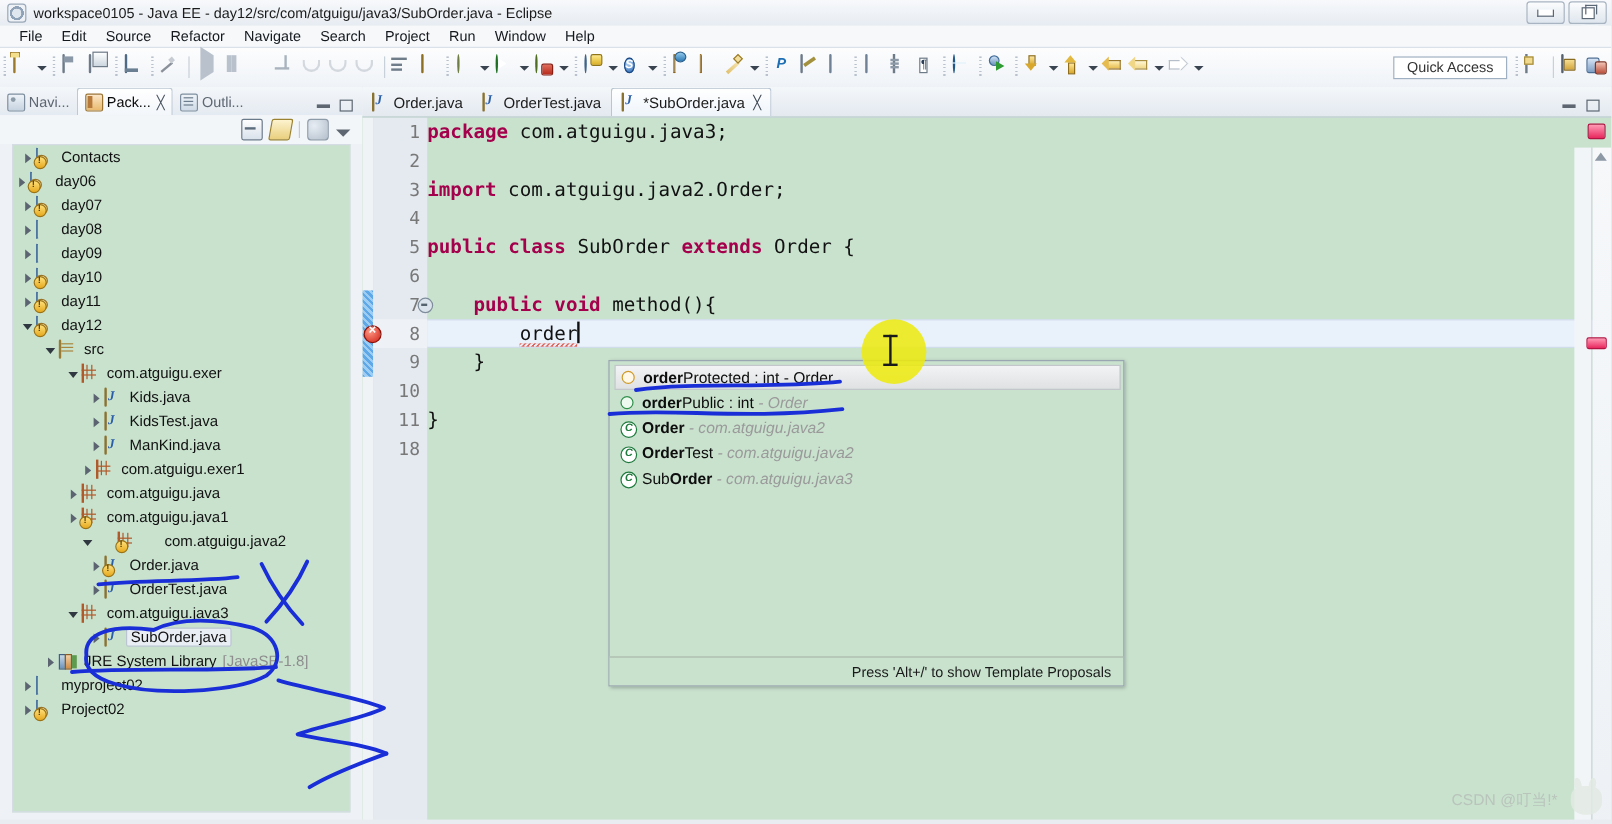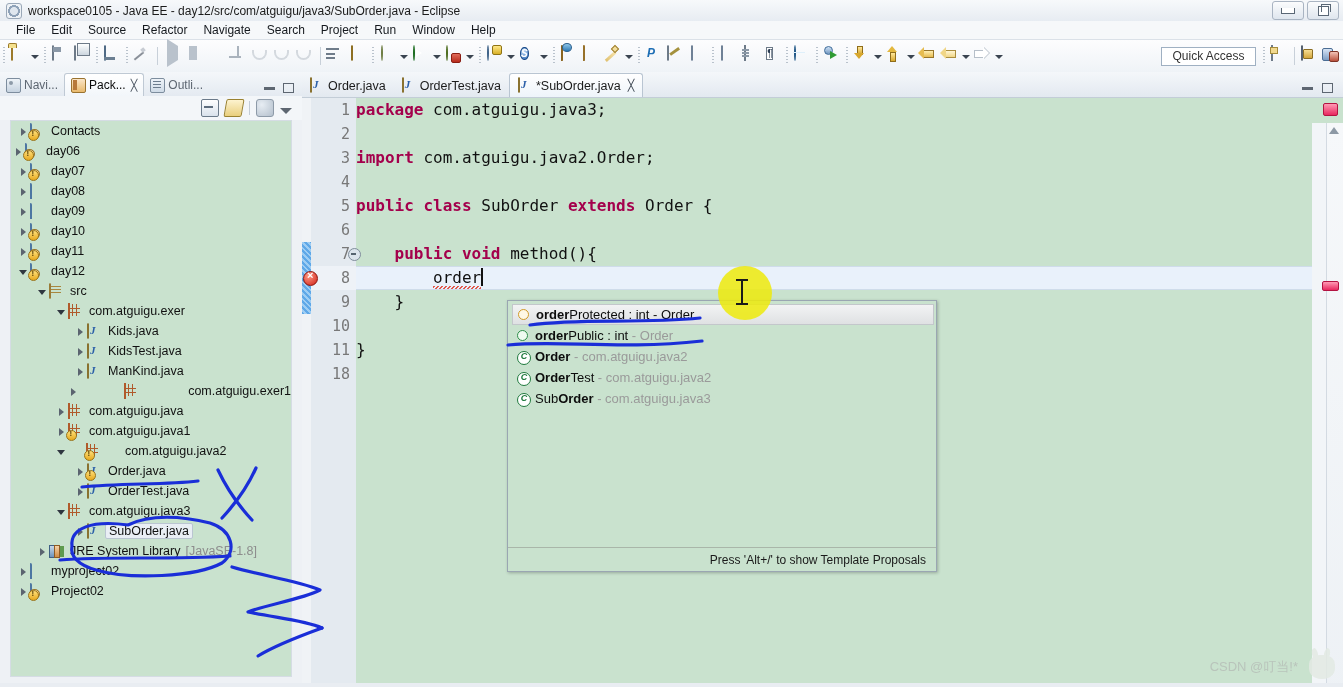--- a/index.html
+++ b/index.html
@@ -354,21 +354,21 @@
   .ac-list{position:absolute;left:4px;top:3px;width:422px;}
   .ac-item{height:21px;display:flex;align-items:center;gap:6px;padding:0 5px;box-sizing:border-box;
           font-size:13px;color:#0d0d0d;white-space:nowrap;}
   .ac-item.sel{background:linear-gradient(#f2f3f4,#dfe1e3);border:1px solid #c3c7cb;width:auto;}
   .ac-ic{width:12px;height:12px;position:relative;flex:none;}
   .ac-field-prot{border:1.6px solid #d09a2a;border-radius:50%;width:9px;height:9px;background:#fff8e6;}
   .ac-field-pub{border:1.6px solid #2f8f4a;border-radius:50%;width:9px;height:9px;background:#eefaf0;}
   .ac-class{width:12px;height:12px;border-radius:50%;border:1.8px solid #1f7a3d;background:#fff;
           color:#1f7a3d;font-size:9px;font-weight:bold;line-height:9px;text-align:center;}
   .ac-b{font-weight:bold;}
-  .ac-grey{color:#9a9a9a;}
+  .ac-grey{color:#9a9a9a;font-style:italic;}
   .ac-footer{
     position:absolute;left:0;bottom:0;width:428px;height:24px;
     background:#c9e2ce;border-top:1px solid #a9b6a9;
     display:flex;align-items:center;justify-content:flex-end;padding-right:10px;box-sizing:border-box;
     font-size:12px;color:#1a1a1a;
   }
 
   
   .overlay{position:absolute;left:0;top:0;width:1343px;height:687px;pointer-events:none;}
   .cursorhl{
@@ -587,36 +587,36 @@
         <div class="trow" style="padding-left: 63px;">
           <span class="tw closed"></span>
           <span class="tic"><i class="ic-java"></i></span>
           <span class="tlabel">KidsTest.java</span>
         </div>
         <div class="trow" style="padding-left: 63px;">
           <span class="tw closed"></span>
           <span class="tic"><i class="ic-java"></i></span>
           <span class="tlabel">ManKind.java</span>
         </div>
-        <div class="trow" style="padding-left: 56px; justify-content: space-between;">
+        <div class="trow" style="padding-left: 56px;">
           <span class="tw closed"></span>
           <span class="tic"><i class="ic-pkg"></i></span>
           <span class="tlabel">com.atguigu.exer1</span>
         </div>
         <div class="trow" style="padding-left: 44px;">
           <span class="tw closed"></span>
           <span class="tic"><i class="ic-pkg"></i></span>
           <span class="tlabel">com.atguigu.java</span>
         </div>
         <div class="trow" style="padding-left: 44px;">
           <span class="tw closed"></span>
           <span class="tic"><i class="ic-pkg"></i><span class="warnbadge"></span></span>
           <span class="tlabel">com.atguigu.java1</span>
         </div>
-        <div class="trow" style="padding-left: 44px; gap: 18px;">
+        <div class="trow" style="padding-left: 56px; gap: 18px;">
           <span class="tw open"></span>
           <span class="tic"><i class="ic-pkg"></i><span class="warnbadge"></span></span>
           <span class="tlabel">com.atguigu.java2</span>
         </div>
         <div class="trow" style="padding-left: 63px;">
           <span class="tw closed"></span>
           <span class="tic"><i class="ic-java"></i><span class="warnbadge"></span></span>
           <span class="tlabel">Order.java</span>
         </div>
         <div class="trow" style="padding-left: 63px;">

